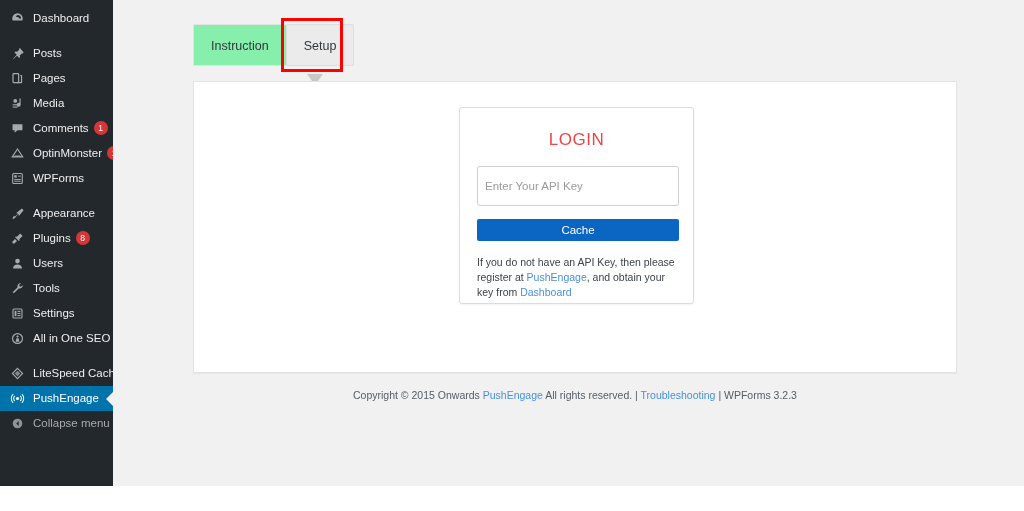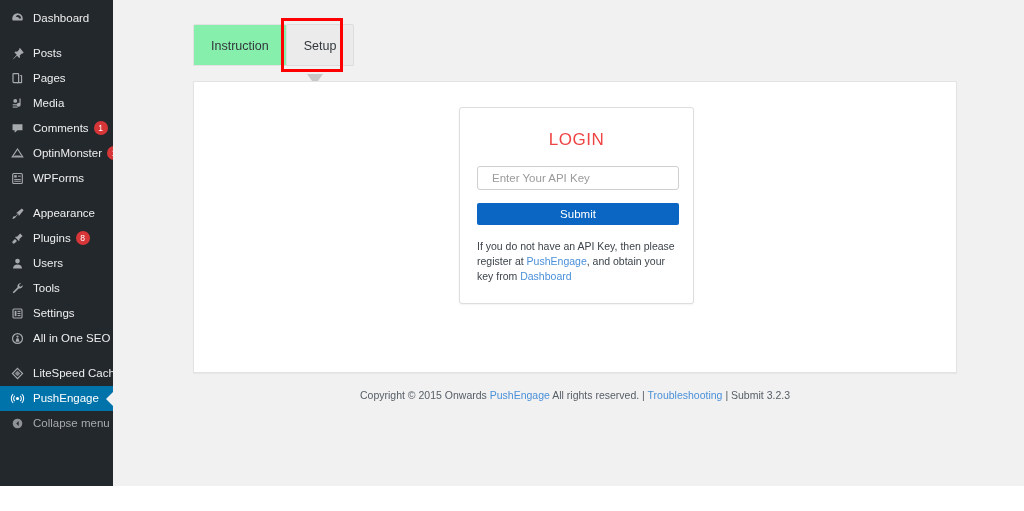--- a/index.html
+++ b/index.html
@@ -153,24 +153,24 @@
     text-align: center;
     font-size: 17px;
     color: #ef4444;
     font-weight: normal;
     margin: 4px 0 16px 0;
     letter-spacing: .5px;
   }
   #api-input {
     display: block;
     width: 202px;
-    height: 24px;
+    height: 40px;
     border: 1px solid #cfcfcf;
     border-radius: 3px;
-    padding: 0 14px;
+    padding: 0 7px;
     font-size: 11.5px;
     color: #333;
     font-family: "Liberation Sans", sans-serif;
     outline: none;
     background: #fff;
   }
   #api-input::placeholder { color: #9a9a9a; }
   #submit-btn {
     display: block;
     width: 202px;
@@ -387,29 +387,29 @@
         </div>
       </div>
 
     <div id="panel">
 
       <div id="login-card">
         <div id="login-title">LOGIN</div>
 
         <input id="api-input" type="text" placeholder="Enter Your API Key" style="">
 
-        <button id="submit-btn">Submit</button>
+        <button id="submit-btn">Cache</button>
 
         <div id="helper">
           <span>If you do not have an API Key, then please register at </span><a href="#" class="flink">PushEngage</a><span>, and obtain your key from </span><a href="#" class="flink">Dashboard</a>
         </div>
       </div>
 
     </div>
 
     <div id="footer">
-      <span>Copyright © 2015 Onwards </span><a href="#" class="flink">PushEngage</a><span> All rights reserved. | </span><a href="#" class="flink">Troubleshooting</a><span> | Submit 3.2.3</span>
+      <span>Copyright © 2015 Onwards </span><a href="#" class="flink">PushEngage</a><span> All rights reserved. | </span><a href="#" class="flink">Troubleshooting</a><span> | WPForms 3.2.3</span>
     </div>
 
   </div>
 
   <div id="bottom-white"></div>
 </div>
 
 </body></html>

